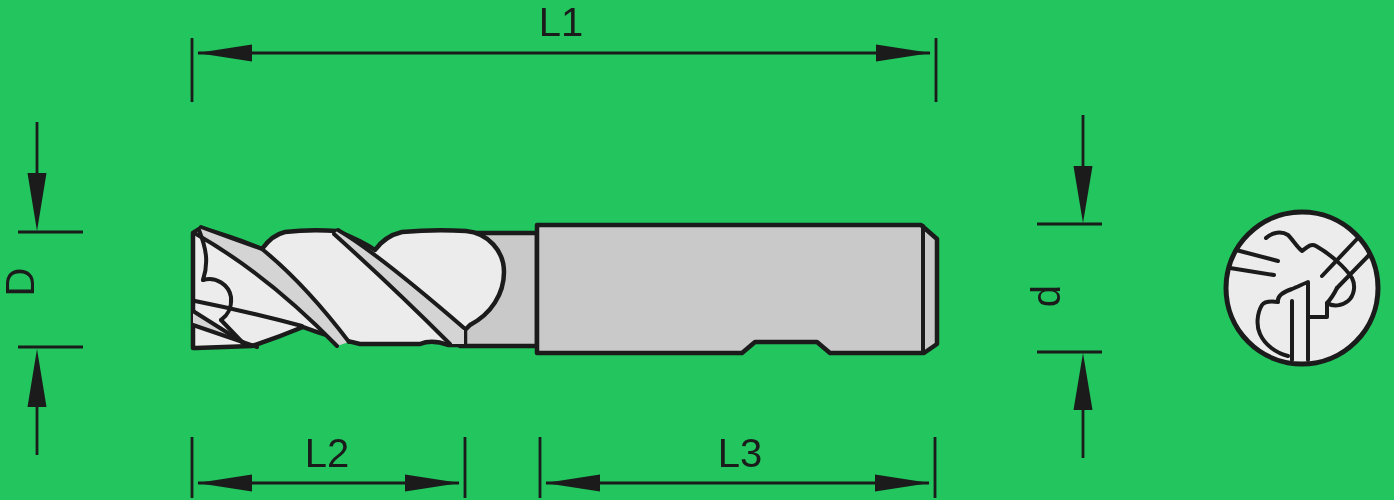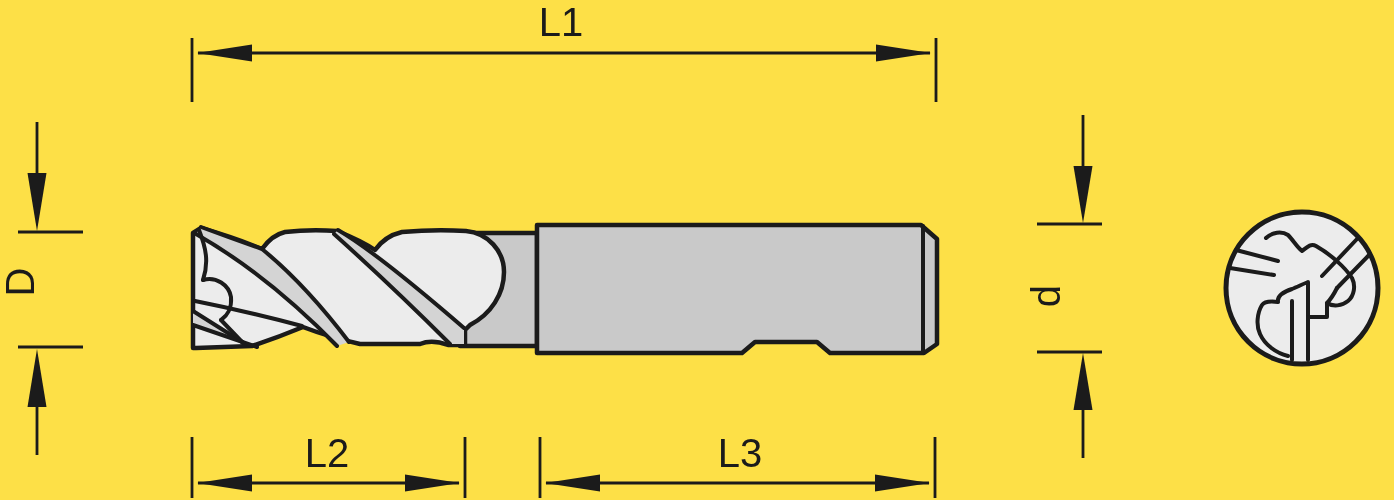--- a/index.html
+++ b/index.html
@@ -1,16 +1,16 @@
 <!DOCTYPE html>
 <html><head>
 <meta charset="utf-8">
 <style>
   html,body{margin:0;padding:0;background:#ffffff;}
-  .stage{position:relative;width:1394px;height:500px;background:#fde047;overflow:hidden;}
+  .stage{position:relative;width:1394px;height:500px;background:#22c55e;overflow:hidden;}
   svg{display:block;}
   text{font-family:"Liberation Sans","DejaVu Sans",sans-serif;fill:#1b1b1b;}
   .dim-label{font-size:40px;}
   
   .ol{stroke:#1b1b1b;stroke-width:4.5;stroke-linejoin:round;stroke-linecap:round;}
   .ol-thin{stroke:#1b1b1b;stroke-width:4;stroke-linejoin:round;stroke-linecap:round;fill:none;}
   
   .dl{stroke:#1b1b1b;stroke-width:2.8;fill:none;}
   .tick{stroke:#1b1b1b;stroke-width:3;fill:none;}
   .arrow{fill:#1b1b1b;stroke:none;}

